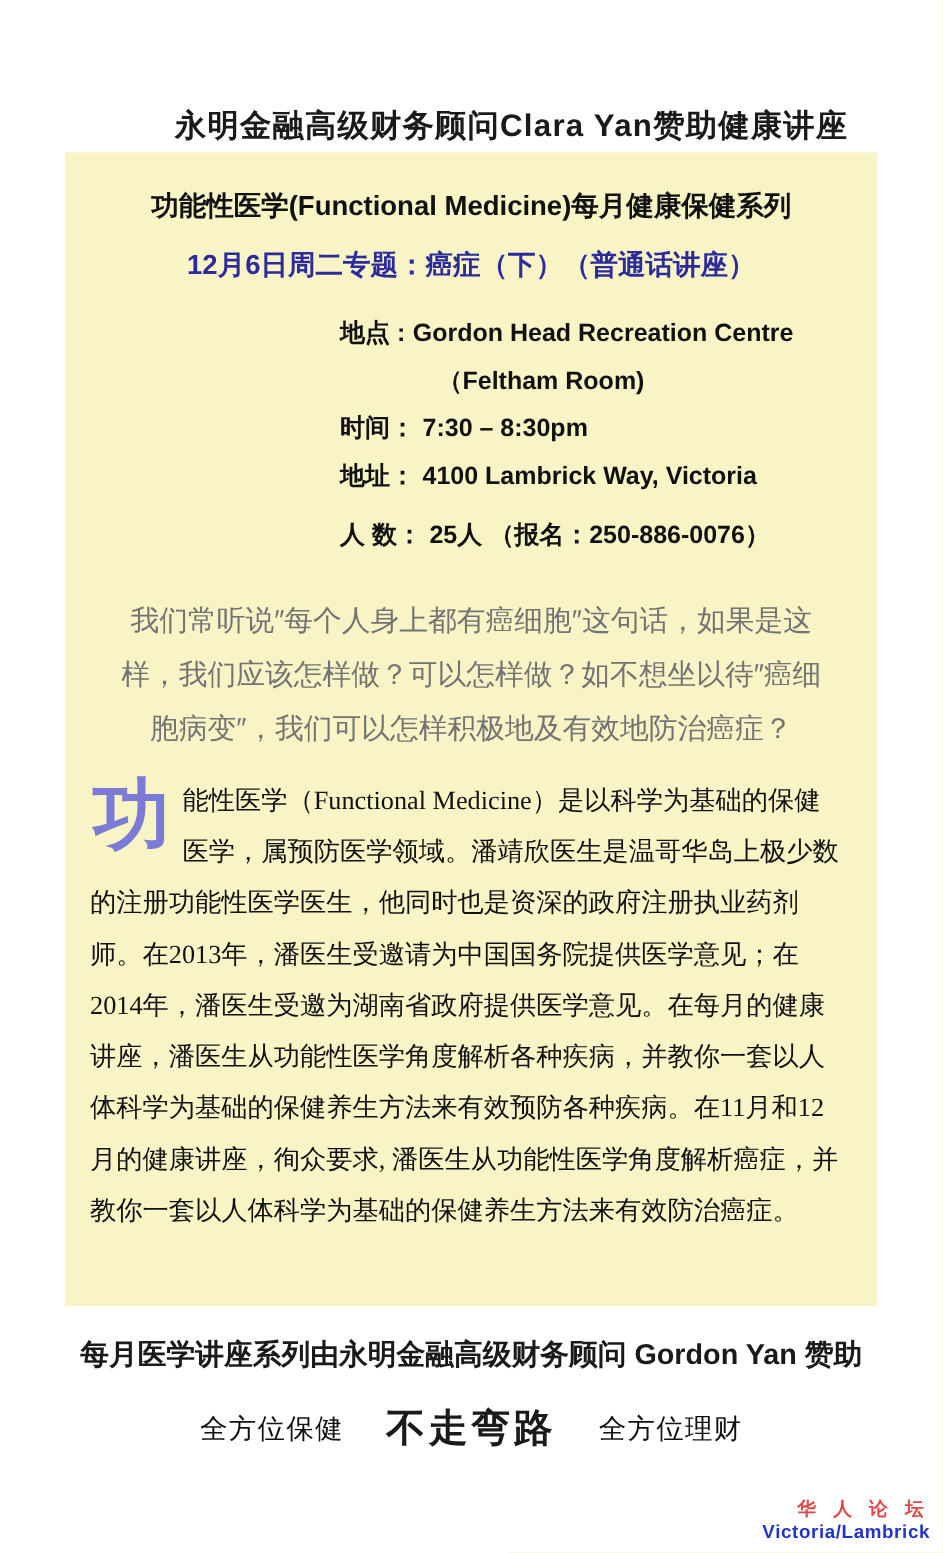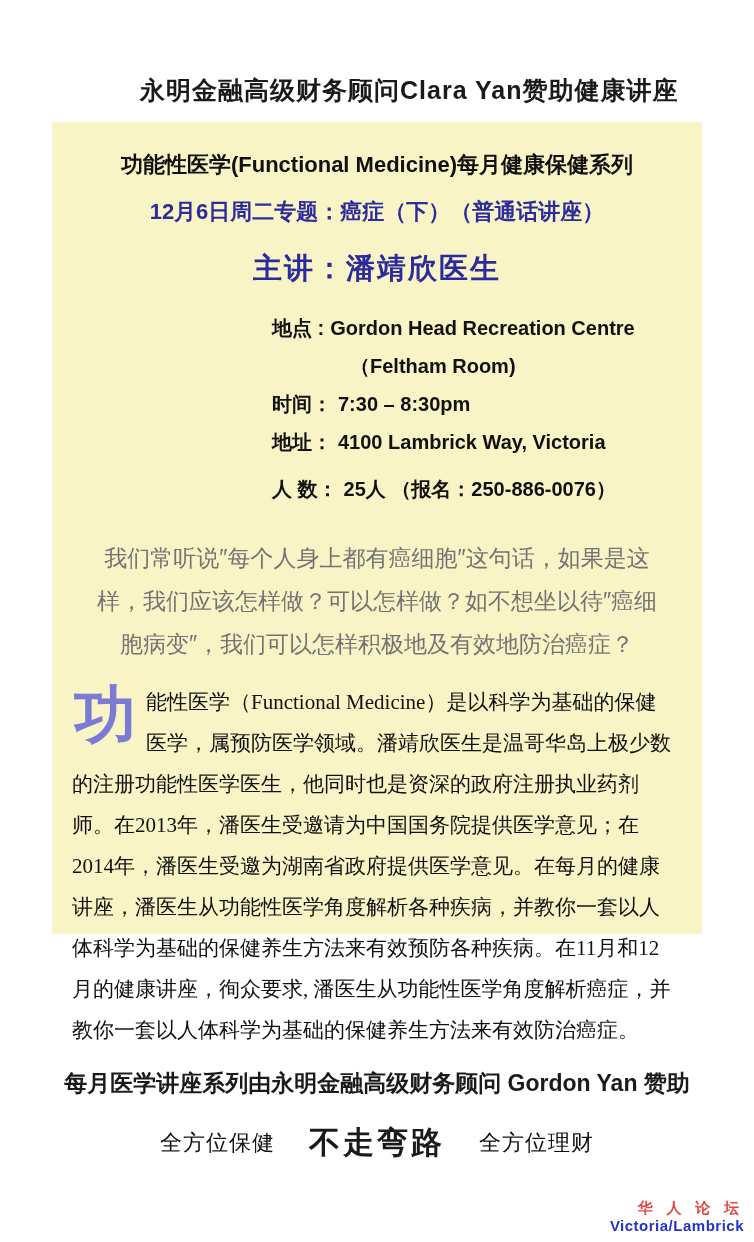--- a/index.html
+++ b/index.html
@@ -1,26 +1,26 @@
 <!DOCTYPE html>
 <html><head>
 <meta charset="utf-8">
 <style>
   html,body{margin:0;padding:0;}
   body{
     width:754px;height:1242px;position:relative;background:#ffffff;
     font-family:"Liberation Sans",sans-serif;color:#1a1a1a;overflow:hidden;
   }
   .page-title{
-    position:absolute;top:74px;left:0;width:600px;box-sizing:border-box;
+    position:absolute;top:84px;left:0;width:600px;box-sizing:border-box;
     padding-left:140px;text-align:center;
     font-size:25px;font-weight:bold;letter-spacing:1px;white-space:nowrap;
   }
   .flyer-box{
-    position:absolute;left:52px;top:122px;width:650px;height:812px;
+    position:absolute;left:52px;top:122px;width:650px;height:923px;
     background:#f9f4c5;box-sizing:border-box;
   }
   .series-title{
     margin-top:28px;text-align:center;
     font-size:22px;font-weight:bold;color:#111;white-space:nowrap;
   }
   .session-line{
     text-align:center;font-size:22px;font-weight:bold;color:#2b2b9e;
     margin-top:17px;white-space:nowrap;
   }
@@ -76,21 +76,20 @@
 <body>
 
 <div class="page-title">永明金融高级财务顾问Clara Yan赞助健康讲座</div>
 
 <div class="flyer-box">
 
   <div class="series-title">功能性医学(Functional Medicine)每月健康保健系列</div>
 
   <div class="session-line">12月6日周二专题：癌症（下）（普通话讲座）</div>
 
-  <div class="speaker-line">主讲：潘靖欣医生</div>
 
   <div class="details">
     <div class="detail-row">
       <span class="lbl">地点 :</span><span>Gordon Head Recreation Centre</span>
     </div>
     <div class="detail-row indent">
       <span>（Feltham Room)</span>
     </div>
     <div class="detail-row">
       <span class="lbl">时间：</span><span>7:30 – 8:30pm</span>

